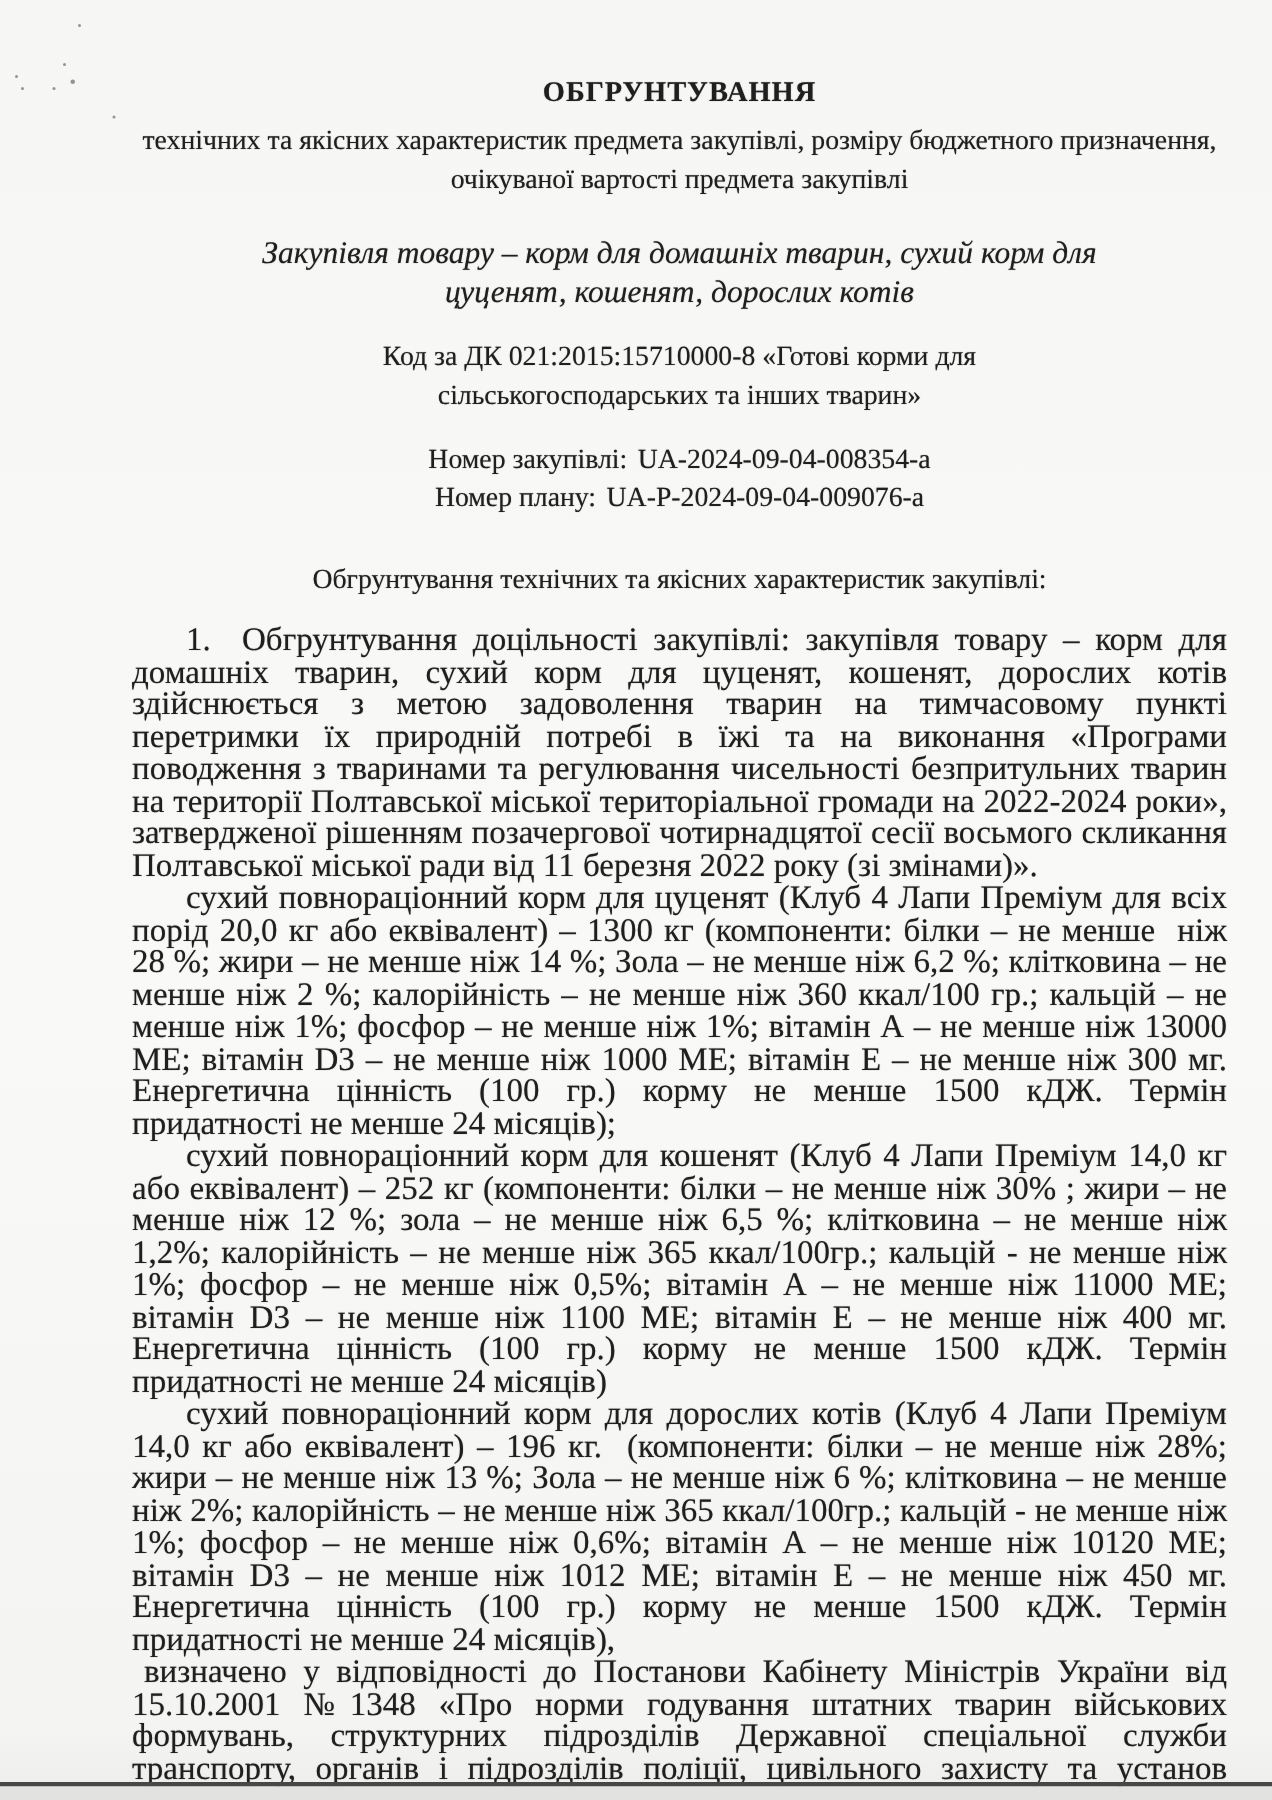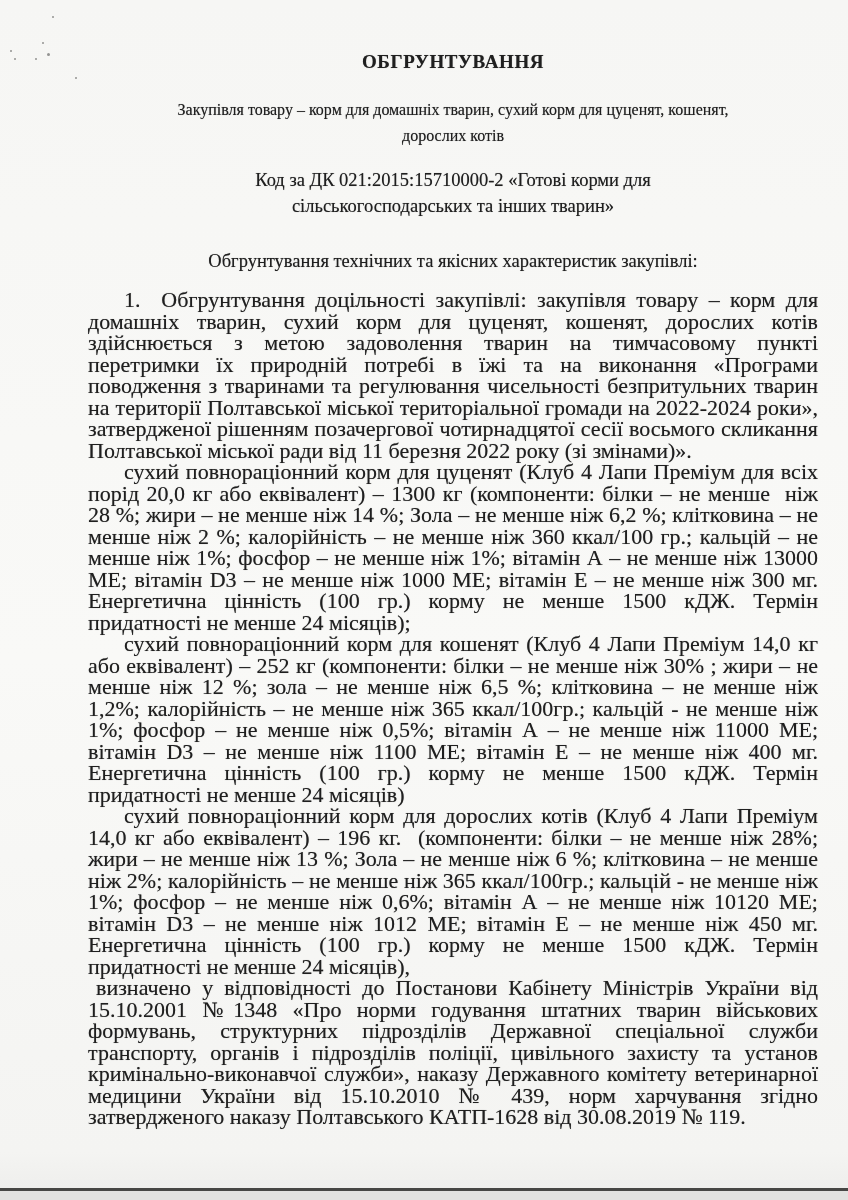--- a/index.html
+++ b/index.html
@@ -32,22 +32,23 @@
     line-height: 26px;
   }
   .subtitle {
     margin: 6px 0 0 0;
     font-size: 18.5px;
     line-height: 26px;
   }
   .subject {
     margin: 22px auto 0 auto;
     max-width: 562px;
-    font-size: 16px;
+    font-size: 21px;
     line-height: 26px;
+    font-style: italic;
   }
   .dk {
     margin: 18px auto 0 auto;
     max-width: 566px;
     font-size: 18.5px;
     line-height: 26px;
   }
   .numbers {
     margin-top: 18px;
     font-size: 18.5px;
@@ -105,25 +106,30 @@
   <div class="dot" style="left:52px; top:16px; width:2px; height:2px;"></div>
   <div class="dot" style="left:42px; top:42px; width:2px; height:2px;"></div>
   <div class="dot" style="left:47px; top:53px; width:3px; height:3px;"></div>
   <div class="dot" style="left:35px; top:58px; width:2px; height:2px;"></div>
   <div class="dot" style="left:75px; top:77px; width:2px; height:2px;"></div>
 
   <main class="content">
 
     <h1 class="title center">ОБГРУНТУВАННЯ</h1>
 
+    <p class="subtitle center">технічних та якісних характеристик предмета закупівлі, розміру бюджетного призначення, очікуваної вартості предмета закупівлі</p>
 
     <p class="subject center">Закупівля товару – корм для домашніх тварин, сухий корм для цуценят, кошенят, дорослих котів</p>
 
-    <p class="dk center">Код за ДК 021:2015:15710000-2 «Готові корми для сільськогосподарських та інших тварин»</p>
+    <p class="dk center">Код за ДК 021:2015:15710000-8 «Готові корми для сільськогосподарських та інших тварин»</p>
 
+    <div class="numbers">
+      <p class="center"><span>Номер закупівлі:</span><span class="value">UA-2024-09-04-008354-a</span></p>
+      <p class="center"><span>Номер плану:</span><span class="value">UA-P-2024-09-04-009076-a</span></p>
+    </div>
 
     <p class="section-heading center">Обгрунтування технічних та якісних характеристик закупівлі:</p>
 
     <div class="bodytext">
       <p class="para">1.&nbsp;&nbsp;Обгрунтування доцільності закупівлі: закупівля товару – корм для домашніх тварин, сухий корм для цуценят, кошенят, дорослих котів здійснюється з метою задоволення тварин на тимчасовому пункті перетримки їх природній потребі в їжі та на виконання «Програми поводження з тваринами та регулювання чисельності безпритульних тварин на території Полтавської міської територіальної громади на 2022-2024 роки», затвердженої рішенням позачергової чотирнадцятої сесії восьмого скликання Полтавської міської ради від 11 березня 2022 року (зі змінами)».</p>
       <p class="para">сухий повнораціонний корм для цуценят (Клуб 4 Лапи Преміум для всіх порід 20,0 кг або еквівалент) – 1300 кг (компоненти: білки – не менше &nbsp;ніж 28 %; жири – не менше ніж 14 %; Зола – не менше ніж 6,2 %; клітковина – не менше ніж 2 %; калорійність – не менше ніж 360 ккал/100 гр.; кальцій – не менше ніж 1%; фосфор – не менше ніж 1%; вітамін А – не менше ніж 13000 МЕ; вітамін D3 – не менше ніж 1000 МЕ; вітамін Е – не менше ніж 300 мг. Енергетична цінність (100 гр.) корму не менше 1500 кДЖ. Термін придатності не менше 24 місяців);</p>
       <p class="para">сухий повнораціонний корм для кошенят (Клуб 4 Лапи Преміум 14,0 кг або еквівалент) – 252 кг (компоненти: білки – не менше ніж 30% ; жири – не менше ніж 12 %; зола – не менше ніж 6,5 %; клітковина – не менше ніж 1,2%; калорійність – не менше ніж 365 ккал/100гр.; кальцій - не менше ніж 1%; фосфор – не менше ніж 0,5%; вітамін А – не менше ніж 11000 МЕ; вітамін D3 – не менше ніж 1100 МЕ; вітамін Е – не менше ніж 400 мг. Енергетична цінність (100 гр.) корму не менше 1500 кДЖ. Термін придатності не менше 24 місяців)</p>
       <p class="para">сухий повнораціонний корм для дорослих котів (Клуб 4 Лапи Преміум 14,0 кг або еквівалент) – 196 кг.&nbsp; (компоненти: білки – не менше ніж 28%; жири – не менше ніж 13 %; Зола – не менше ніж 6 %; клітковина – не менше ніж 2%; калорійність – не менше ніж 365 ккал/100гр.; кальцій - не менше ніж 1%; фосфор – не менше ніж 0,6%; вітамін А – не менше ніж 10120 МЕ; вітамін D3 – не менше ніж 1012 МЕ; вітамін Е – не менше ніж 450 мг. Енергетична цінність (100 гр.) корму не менше 1500 кДЖ. Термін придатності не менше 24 місяців),</p>
       <p class="para small-indent">визначено у відповідності до Постанови Кабінету Міністрів України від 15.10.2001 №1348 «Про норми годування штатних тварин військових формувань, структурних підрозділів Державної спеціальної служби транспорту, органів і підрозділів поліції, цивільного захисту та установ кримінально-виконавчої служби», наказу Державного комітету ветеринарної медицини України від 15.10.2010 № 439, норм харчування згідно затвердженого наказу Полтавського КАТП-1628 від 30.08.2019 № 119.</p>
     </div>

